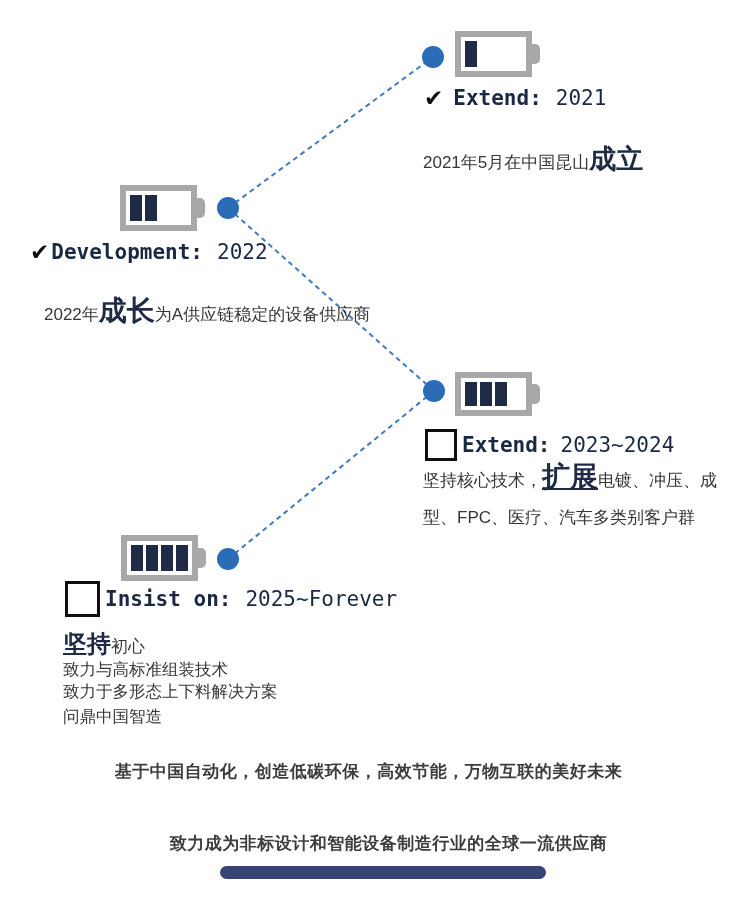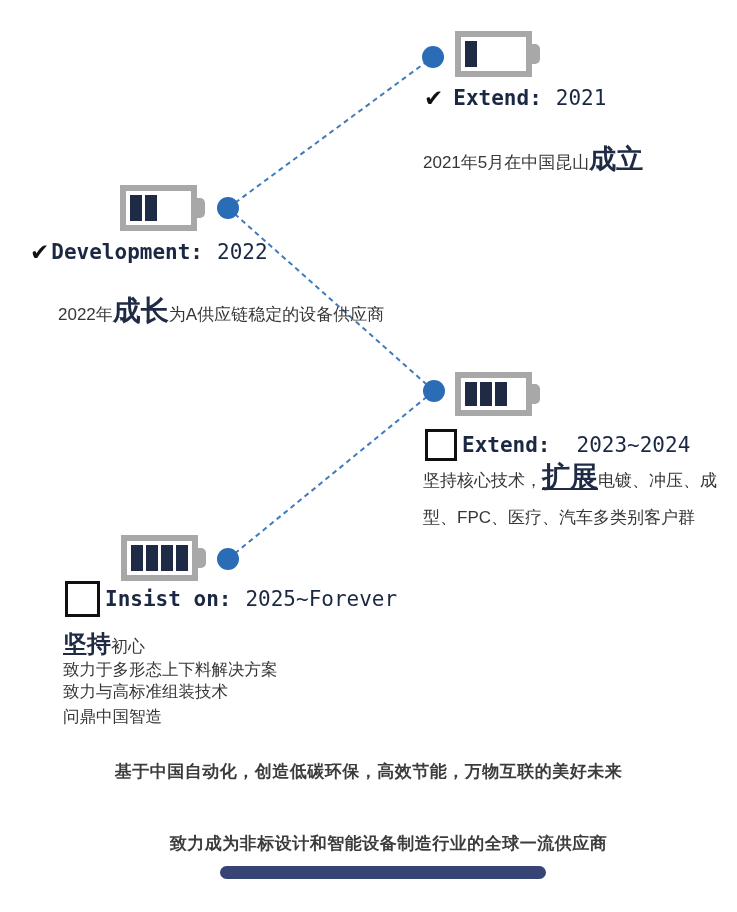--- a/index.html
+++ b/index.html
@@ -48,31 +48,31 @@
   .title .cbox {
     box-sizing:border-box; width:32px; height:32px;
     border:3px solid var(--checkbox_black); background:#fff; margin-right:5px;
   }
   .title .year { font-weight:400; margin-left:14px; }
 
   .t1 { left:424px; top:86px; }
   .t2 { left:30px;  top:240px; }
   .t2 .check { margin-right:2px; }
   .t3 { left:425px; top:428px; height:34px; }
-  .t3 .year { margin-left:26px; }
+  .t3 .year { margin-left:10px; }
   .t4 { left:65px;  top:580px; height:38px; }
   .t4 .cbox { width:35px; height:36px; }
   .t4 .year { }
 
   
   .desc { position:absolute; z-index:2; font-size:17px; color:var(--text_dark); }
   .desc .big { font-size:27px; font-weight:700; color:var(--navy);text-align:center; }
 
   .d1 { left:423px; top:141px; white-space:nowrap; }
-  .d2 { left:58px;  top:292px; white-space:nowrap; }
+  .d2 { left:44px;  top:292px; white-space:nowrap; }
   .d2 .big { font-size:28px; }
   .d3 { left:423px; top:458px; width:318px; line-height:37px; }
   .d3 .big { font-size:28px;text-decoration:underline; }
   .d4-head { left:63px; top:628px; white-space:nowrap; }
   .d4-head .big { font-size:24px; }
   .d4-lines { left:63px; top:658px; font-size:16.5px; line-height:22px; }
   .d4-lines .gap { margin-top:3px; }
 
   
   .b1 { left:455px; top:31px; }
@@ -168,22 +168,22 @@
   </div>
   <div class="title t4">
     <span class="cbox"></span>
     <span>Insist on:</span>
     <span class="year">2025~Forever</span>
   </div>
   <div class="desc d4-head">
     <span class="big">坚持</span><span>初心</span>
   </div>
   <div class="desc d4-lines">
+    <div>致力与高标准组装技术</div>
     <div>致力于多形态上下料解决方案</div>
-    <div>致力与高标准组装技术</div>
     <div class="gap">问鼎中国智造</div>
   </div>
 
   <div class="footer-line f1">基于中国自动化，创造低碳环保，高效节能，万物互联的美好未来</div>
   <div class="footer-line f2">致力成为非标设计和智能设备制造行业的全球一流供应商</div>
   <div class="pill"></div>
 
 </div>
 
 </body></html>

